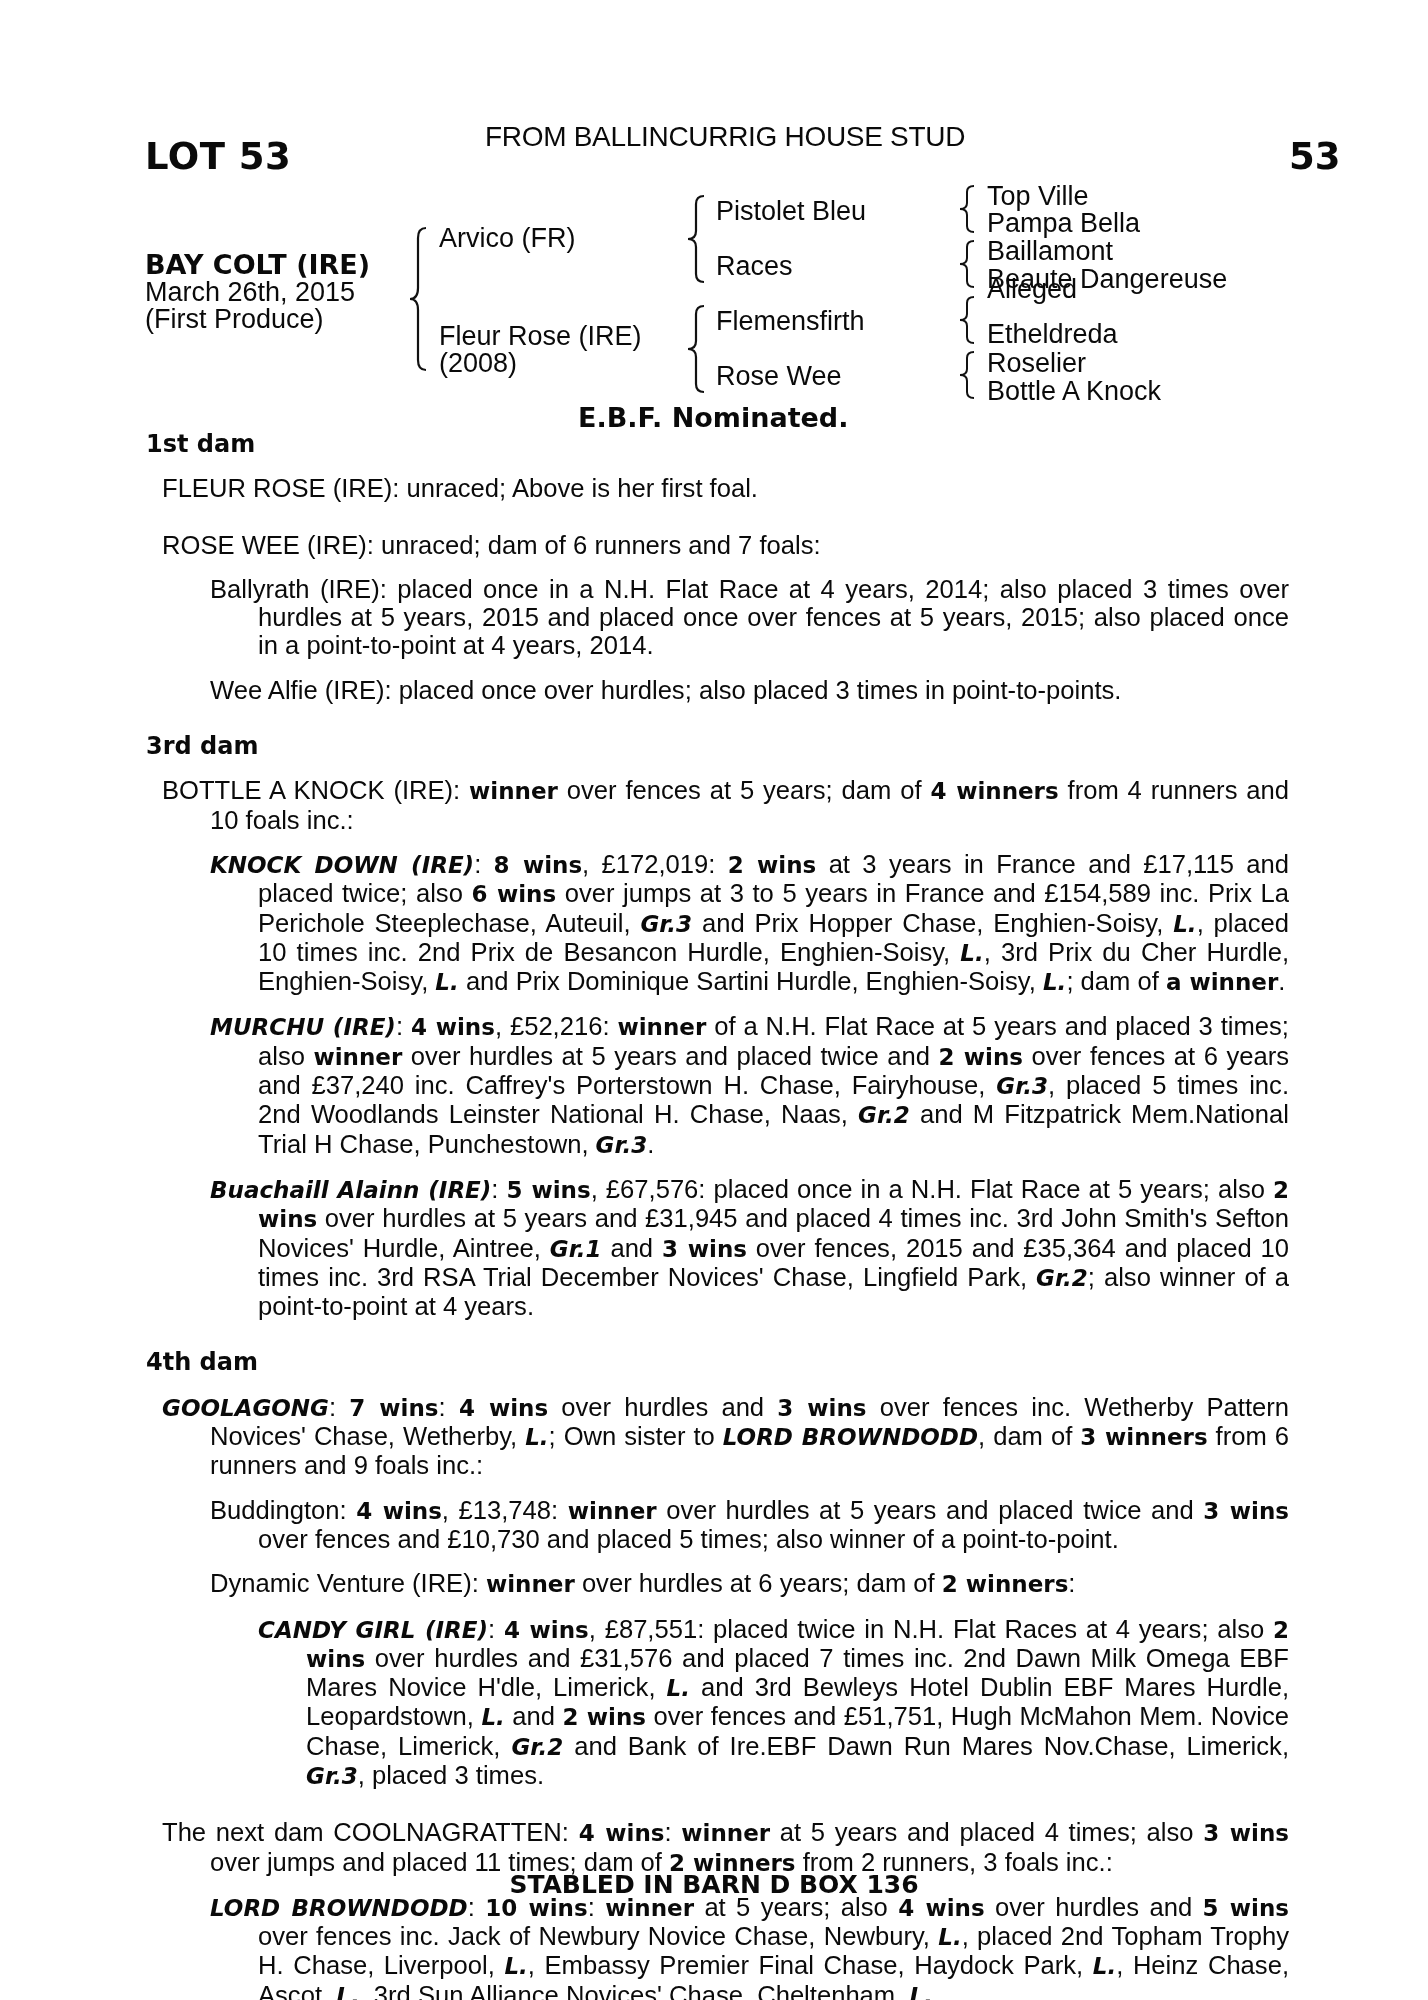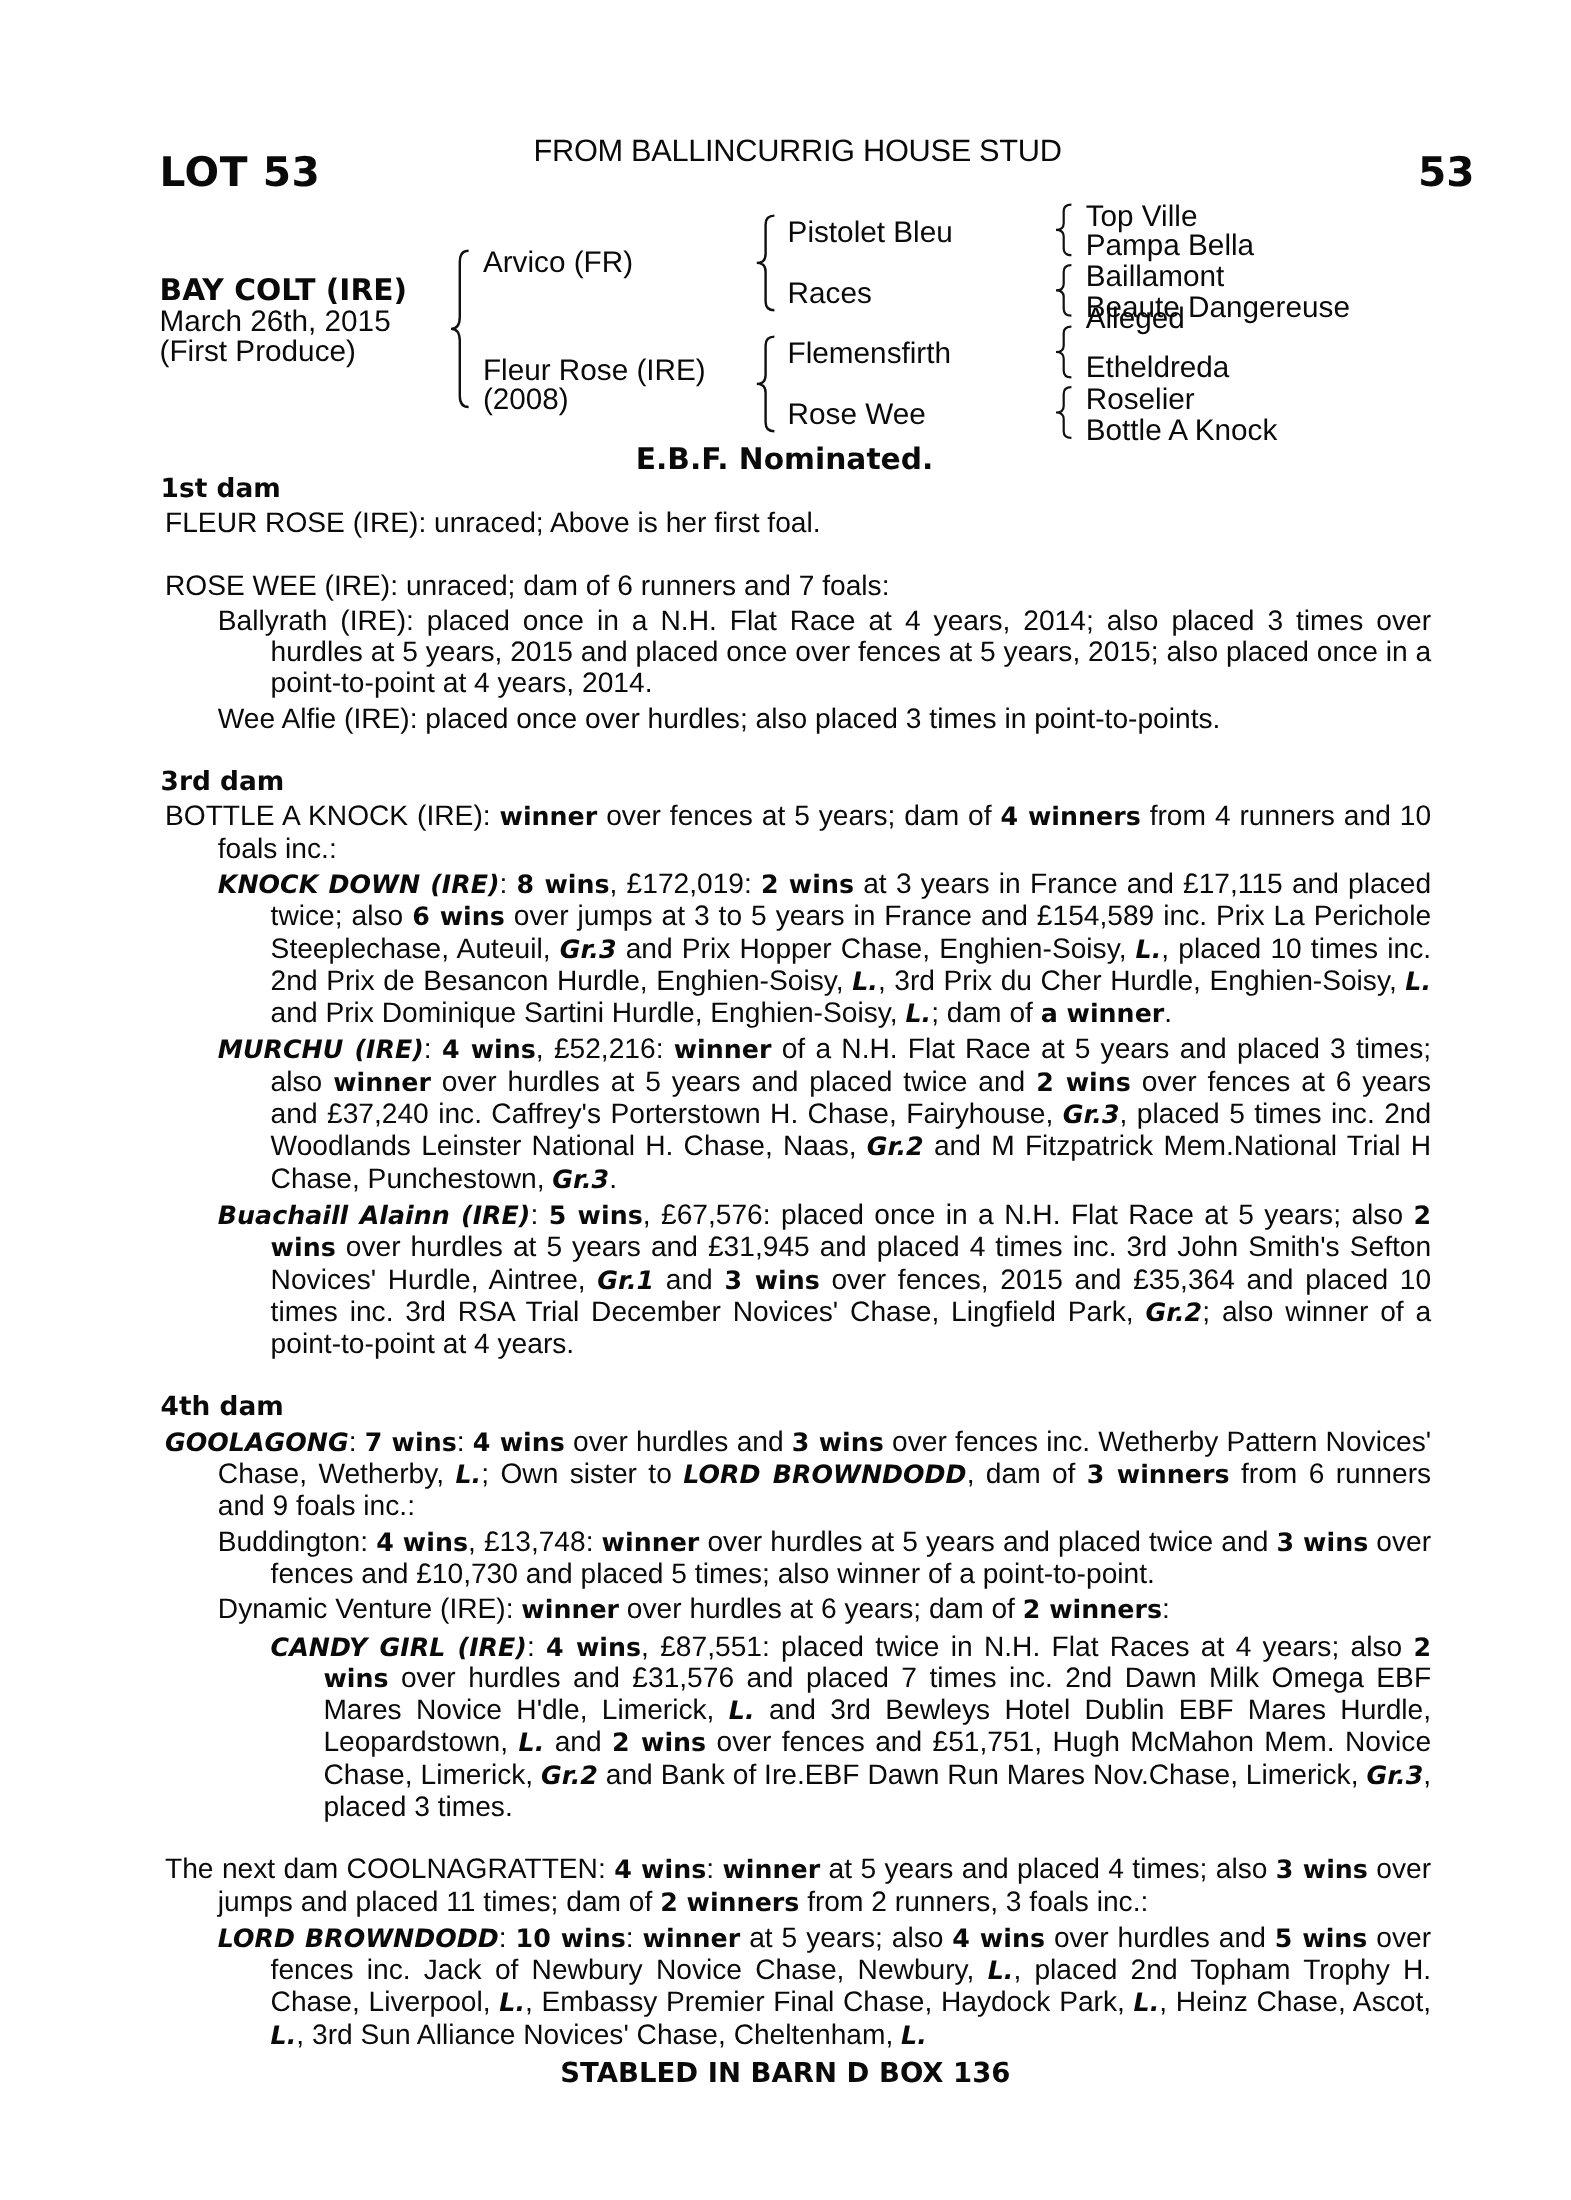--- a/index.html
+++ b/index.html
@@ -10,21 +10,21 @@
   .consignor { left: 485px; top: 123px; font-size: 28px; line-height: 1; letter-spacing: -0.3px; }
   .horse-name { left: 145px; top: 251px; font-size: 27px; font-weight: 700; line-height: 1; font-family: "DejaVu Sans", sans-serif; }
   .horse-sub { left: 145px; font-size: 27px; line-height: 1; }
   .ped { font-size: 27px; line-height: 1; }
   .brace { position: absolute; }
   .brace svg { display: block; }
   .ebf { left: 578px; top: 404px; font-size: 27px; font-weight: 900; font-family: "DejaVu Sans", sans-serif; line-height: 1; text-align: center; }
   .body-text { position: absolute; left: 146px; top: 430px; width: 1159px; font-size: 25.6px; line-height: 28.3px; }
   .sec-title { font-weight: 900; font-family: "DejaVu Sans", sans-serif; font-size: 24px; margin: 0; line-height: 28.3px; }
   .sec { margin-bottom: 28px; }
-  .para { text-align: justify; margin: 4px; }
+  .para { text-align: justify; margin: 16px; }
   .lvl0 { padding-left: 48px; text-indent: -48px; }
   .lvl1 { padding-left: 96px; text-indent: -48px; }
   .lvl2 { padding-left: 144px; text-indent: -48px; }
   .b { font-weight: 900; font-family: "DejaVu Sans", sans-serif; font-size: 23px; }
   .bi { font-weight: 900; font-style: italic; font-family: "DejaVu Sans", sans-serif; font-size: 23px; }
   .stabled { position: absolute; left: 0; width: 1428px; text-align: center; top: 1872px; font-size: 25px; font-weight: 900; font-family: "DejaVu Sans", sans-serif; line-height: 1; }
 </style>
 </head>
 <body>
 

